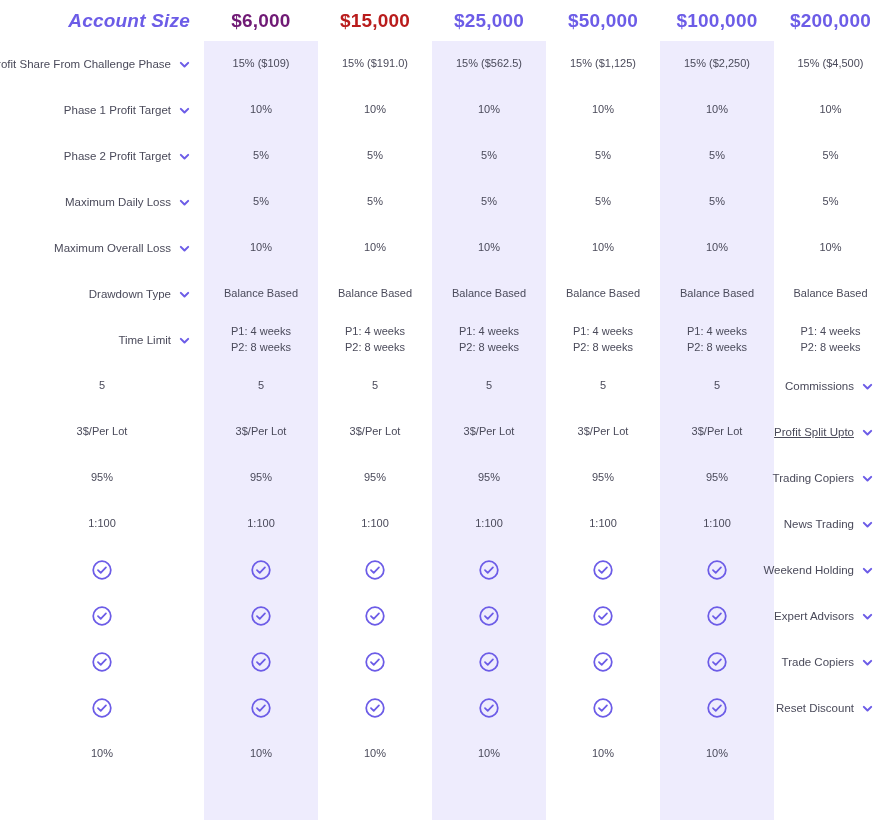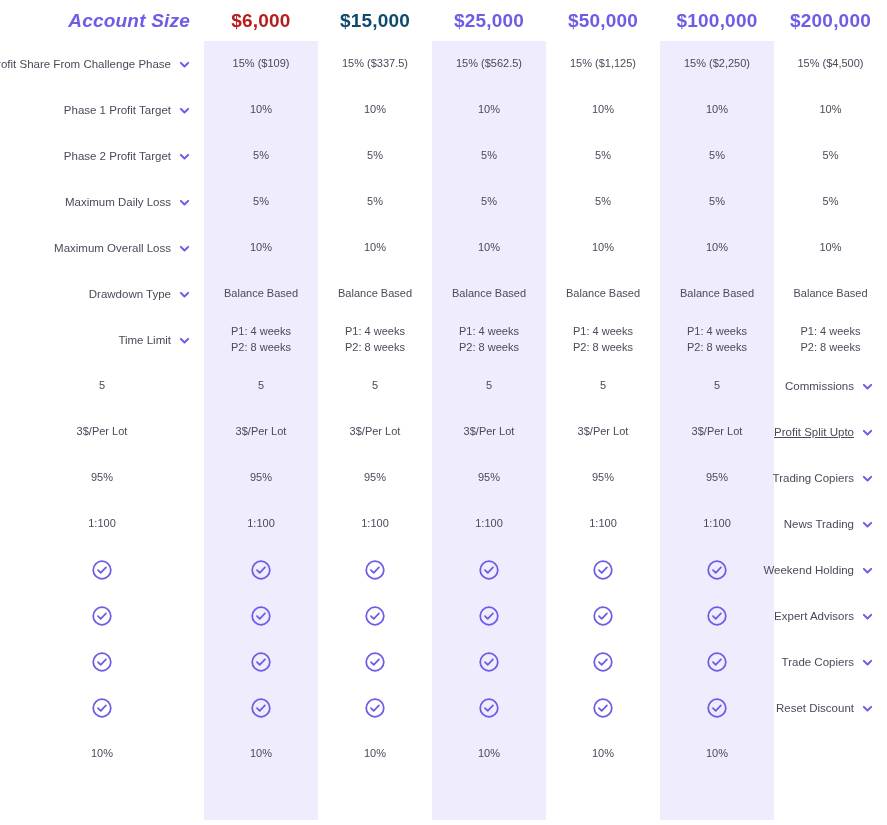--- a/index.html
+++ b/index.html
@@ -93,36 +93,36 @@
 <div class="table-wrap">
 
   <div class="band-layer" id="bands">
       <div class="band" style="left: 204px; width: 114px; background: rgb(238, 236, 253);"></div>
       <div class="band" style="left: 432px; width: 114px; background: rgb(238, 236, 253);"></div>
       <div class="band" style="left: 660px; width: 114px; background: rgb(238, 236, 253);"></div>
     </div>
 
   <div class="grid" id="grid">
       <div class="hcell label-head" style="color: rgb(108, 92, 231);">Account Size</div>
-      <div class="hcell" style="color: #b91c1c;">$6,000</div>
-      <div class="hcell" style="color: #0c4a6e; text-align: right;">$15,000</div>
+      <div class="hcell" style="color: #701a75;">$6,000</div>
+      <div class="hcell" style="color: #b91c1c; text-align: right;">$15,000</div>
       <div class="hcell" style="color: rgb(108, 92, 231);">$25,000</div>
       <div class="hcell" style="color: rgb(108, 92, 231);">$50,000</div>
       <div class="hcell" style="color: rgb(108, 92, 231);">$100,000</div>
       <div class="hcell" style="color: rgb(108, 92, 231);">$200,000</div>
       <div class="rlabel" style="color: rgb(74, 74, 90);">
         <span>Profit Share From Challenge Phase</span>
         <span class="chev">
           <svg width="11" height="11" viewBox="0 0 12 12">
             <path d="M2 4.2 L6 8.2 L10 4.2" fill="none" stroke="#6c5ce7" stroke-width="2.2" stroke-linecap="round" stroke-linejoin="round"></path>
           </svg>
         </span>
       </div>
       <div class="rcell" style="color: rgb(74, 74, 90);">15% ($109)</div>
-      <div class="rcell" style="color: rgb(74, 74, 90);">15% ($337.5)</div>
+      <div class="rcell" style="color: rgb(74, 74, 90);">15% ($191.0)</div>
       <div class="rcell" style="color: rgb(74, 74, 90);">15% ($562.5)</div>
       <div class="rcell" style="color: rgb(74, 74, 90);">15% ($1,125)</div>
       <div class="rcell" style="color: rgb(74, 74, 90);">15% ($2,250)</div>
       <div class="rcell" style="color: rgb(74, 74, 90);">15% ($4,500)</div>
       <div class="rlabel" style="color: rgb(74, 74, 90);">
         <span>Phase 1 Profit Target</span>
         <span class="chev">
           <svg width="11" height="11" viewBox="0 0 12 12">
             <path d="M2 4.2 L6 8.2 L10 4.2" fill="none" stroke="#6c5ce7" stroke-width="2.2" stroke-linecap="round" stroke-linejoin="round"></path>
           </svg>

